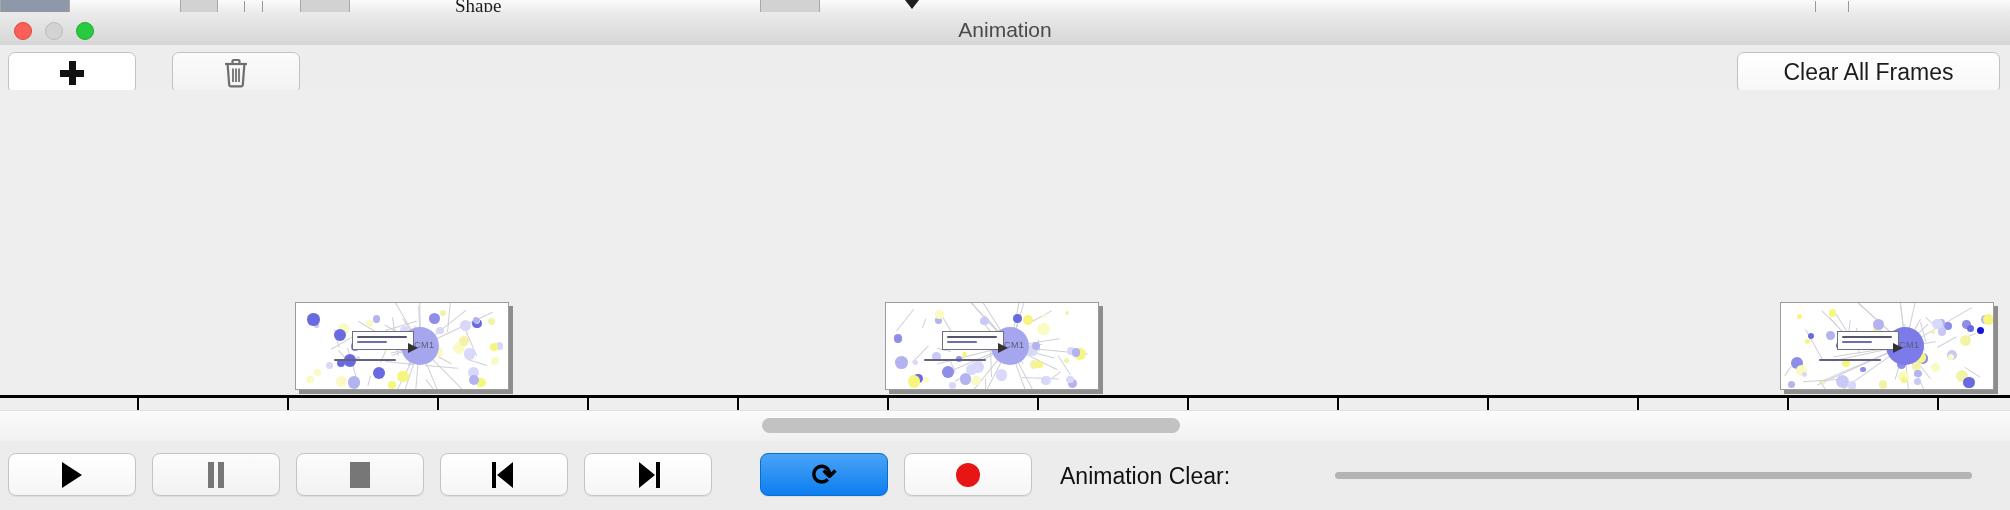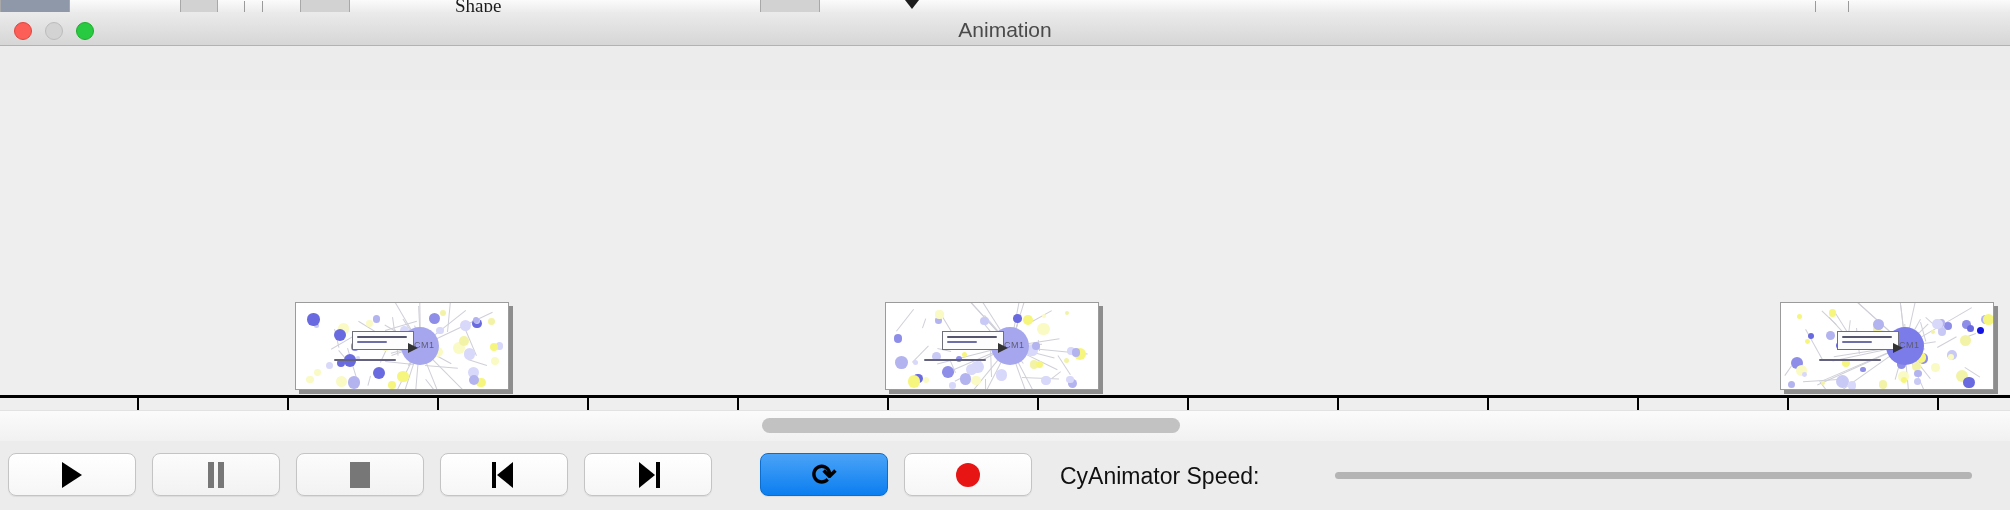--- a/index.html
+++ b/index.html
@@ -239,20 +239,34 @@
     <div class="bg-arrow"></div>
   </div>
 
   <div class="titlebar">
     <div class="traffic red"></div>
     <div class="traffic yellow"></div>
     <div class="traffic green"></div>
     <div class="win-title">Animation</div>
   </div>
 
+  <div class="toolbar">
+    <div class="btn" id="add-btn">
+      <span class="plus-icon"></span>
+    </div>
+    <div class="btn dim" id="del-btn">
+      <svg width="26" height="30" viewBox="0 0 26 30">
+        <path d="M2 6 H24" stroke="#6e6e6e" stroke-width="2.2" fill="none"></path>
+        <path d="M9.5 6 V3.2 a1.2 1.2 0 0 1 1.2-1.2 h4.6 a1.2 1.2 0 0 1 1.2 1.2 V6" stroke="#6e6e6e" stroke-width="2.2" fill="none"></path>
+        <path d="M4.6 6 L6.2 27 a1.4 1.4 0 0 0 1.4 1.3 h10.8 a1.4 1.4 0 0 0 1.4-1.3 L21.4 6" stroke="#6e6e6e" stroke-width="2.2" fill="none"></path>
+        <path d="M10 10.5 V24 M13 10.5 V24 M16 10.5 V24" stroke="#6e6e6e" stroke-width="1.8" fill="none"></path>
+      </svg>
+    </div>
+    <div class="btn" id="clear-btn">Clear All Frames</div>
+  </div>
 
   <div class="timeline">
     <div id="frames-layer">
         <div class="frame" style="left: 295px; top: 212px;">
           <div class="net">
             <div class="edge" style="left: 124px; top: 43px; width: 79.882px; transform: rotate(334.728deg);"></div>
             <div class="edge" style="left: 124px; top: 43px; width: 52.3465px; transform: rotate(68.0248deg);"></div>
             <div class="edge" style="left: 124px; top: 43px; width: 58.3273px; transform: rotate(321.702deg);"></div>
             <div class="edge" style="left: 124px; top: 43px; width: 86.7641px; transform: rotate(94.8549deg);"></div>
             <div class="edge" style="left: 124px; top: 43px; width: 68.2576px; transform: rotate(116.771deg);"></div>
@@ -573,19 +587,19 @@
     </div>
     <div class="cbtn" id="next-btn">
       <span class="ico-next"></span>
     </div>
     <div class="cbtn blue" id="loop-btn">
       <span class="ico-loop">⟳</span>
     </div>
     <div class="cbtn" id="record-btn">
       <span class="ico-record"></span>
     </div>
-    <div class="speed-label">CyAnimator Speed:</div>
+    <div class="speed-label">Animation Clear:</div>
     <div class="slider-track">
       
     </div>
   </div>
 
 </div>
 
 </body></html>

